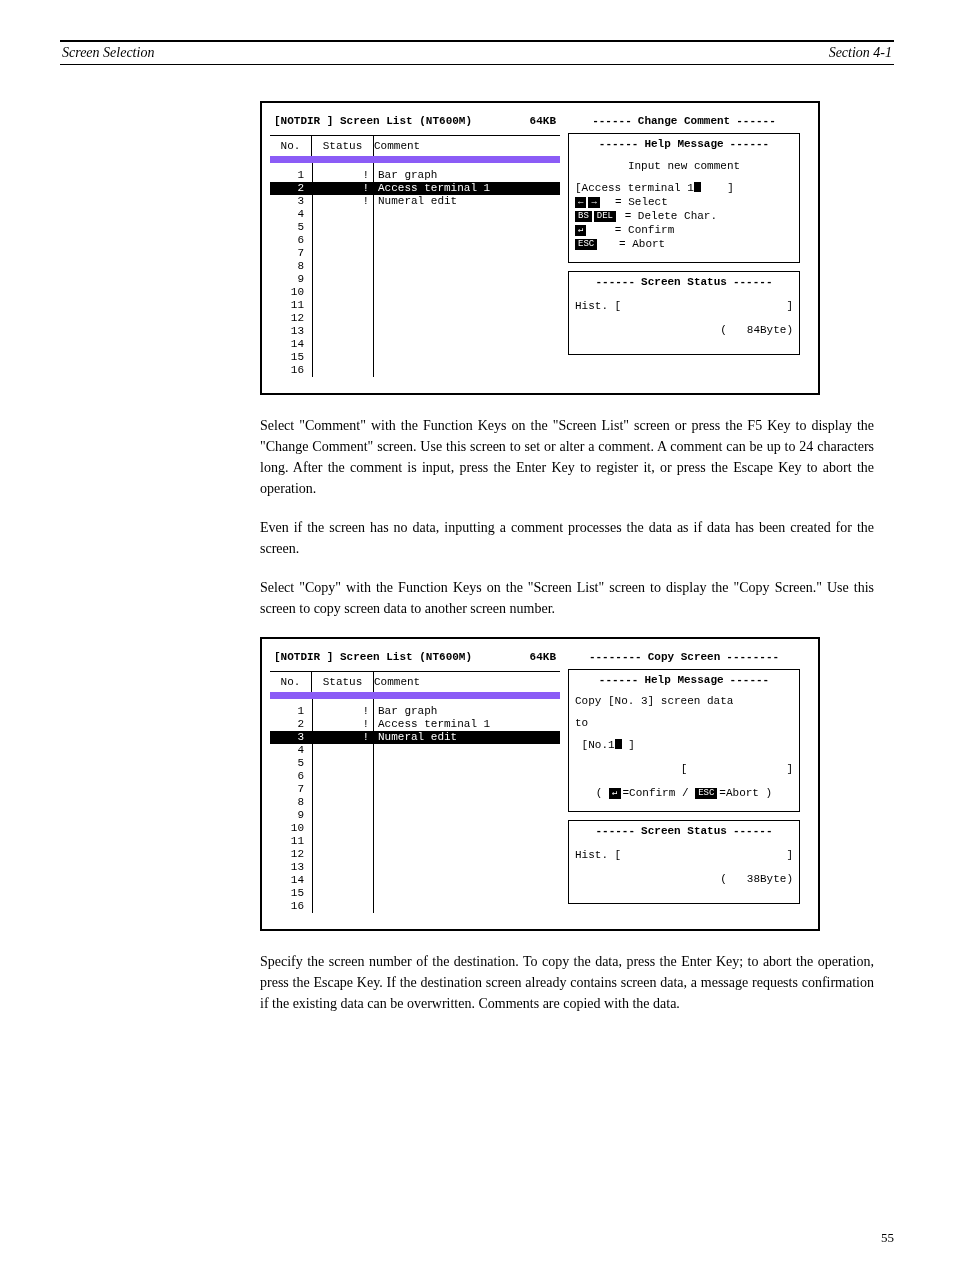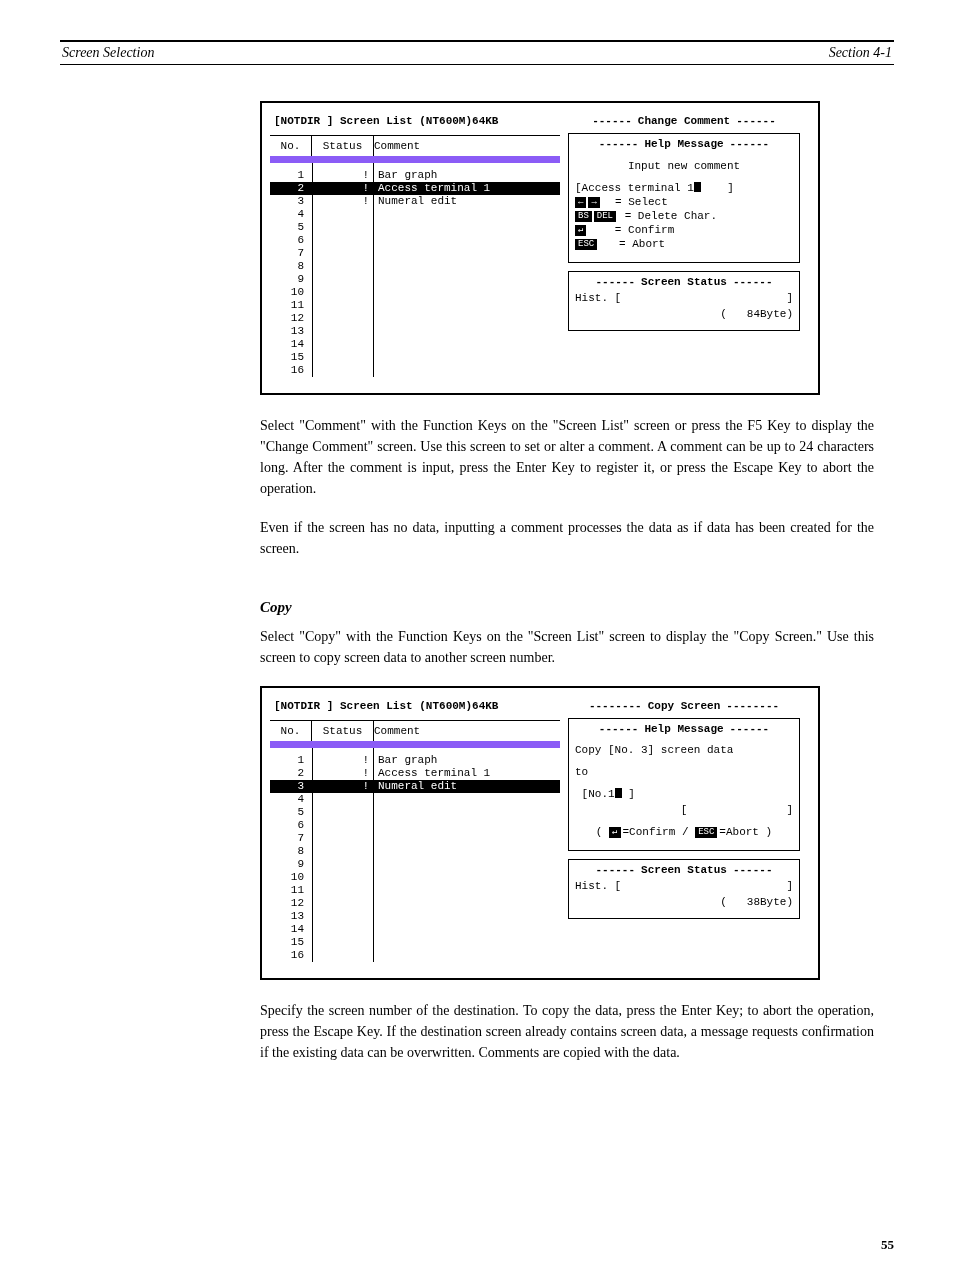--- a/index.html
+++ b/index.html
@@ -24,42 +24,42 @@
     width: 560px;
     margin: 6px 0 20px 0;
     padding: 10px 8px 16px 8px;
     font-family: 'Courier New', monospace;
     font-size: 11px;
     background: #fff;
   }
   .sb-inner { display: flex; gap: 8px; }
   .sb-left { width: 290px; }
   .sb-right { width: 232px; }
-  .sb-title-row { display: flex; justify-content: flex-start; padding: 2px 4px; font-weight: bold; margin-bottom: 6px; }
+  .sb-title-row { display: flex; justify-content: space-between; padding: 2px 4px; font-weight: bold; margin-bottom: 6px; }
   .sb-table-head { display: flex; border-top: 1px solid #000; border-bottom: 7px solid #8b5cf6; }
   .sb-th-no { width: 42px; text-align: center; border-right: 1px solid #000; padding: 4px 0; }
   .sb-th-st { width: 62px; text-align: center; border-right: 1px solid #000; padding: 4px 0; }
   .sb-th-cm { flex: 1; text-align: left; padding: 4px 0; }
   .sb-row { display: flex; height: 13px; line-height: 13px; }
   .sb-no { width: 42px; text-align: right; padding-right: 8px; }
   .sb-st { width: 62px; text-align: right; padding-right: 4px; border-left: 1px solid #000; border-right: 1px solid #000; }
   .sb-cm { flex: 1; padding-left: 4px; white-space: nowrap; overflow: hidden; }
   .sb-row.selected .sb-no { background: #000; color: #fff; }
   .sb-row.selected .sb-st { background: #000; color: #fff; border-left-color: #000; border-right-color: #000; }
   .sb-row.selected .sb-cm { background: #000; color: #fff; }
   .dash-wrap { display:flex; align-items:center; gap:6px; justify-content:center; margin: 2px 0 6px 0; font-weight:bold; }
   .dashes { letter-spacing: 0px; }
   .help-box { border: 1px solid #000; padding: 6px 6px 10px 6px; margin-bottom: 8px; }
   .help-line { margin: 2px 0; white-space: nowrap; }
   .center { text-align: center; }
   .key { display: inline-block; background: #000; color: #fff; padding: 0 3px; font-size: 9px; line-height: 11px; vertical-align: middle; margin-right: 2px; }
   .status-box { border: 1px solid #000; padding: 4px 6px 6px 6px; }
-  .status-line { display: flex; justify-content: space-between; margin: 4px 0; text-align: right; }
+  .status-line { display: flex; justify-content: space-between; margin: 12px 0; text-align: right; }
   .cursor-block { display:inline-block; width:7px; height:10px; background:#000; vertical-align: -1px; }
-  .page-num { position: absolute; bottom: 15px; right: 60px; font-size: 13px; font-weight: bold; }
+  .page-num { position: absolute; bottom: 22px; right: 60px; font-size: 13px; }
 </style>
 </head>
 <body>
 
 <div class="header-rule-top"></div>
 <div class="header-row">
   <span>Screen Selection</span>
   <span>Section 4-1</span>
 </div>
 <div class="header-rule-bottom"></div>
@@ -201,21 +201,20 @@
             <span>(</span>&nbsp;&nbsp;&nbsp;<span>84Byte)</span>
           </div>
         </div>
       </div>
     </div>
   </div>
 
   <p class="para">Select "Comment" with the Function Keys on the "Screen List" screen or press the F5 Key to display the "Change Comment" screen. Use this screen to set or alter a comment. A comment can be up to 24 characters long. After the comment is input, press the Enter Key to register it, or press the Escape Key to abort the operation.</p>
   <p class="para">Even if the screen has no data, inputting a comment processes the data as if data has been created for the screen.</p>
 
-  <div class="bold-title">Copy</div>
   <p class="para">Select "Copy" with the Function Keys on the "Screen List" screen to display the "Copy Screen." Use this screen to copy screen data to another screen number.</p>
 
   <div class="screenshot-box">
     <div class="sb-inner">
       <div class="sb-left">
         <div class="sb-title-row">
           <span>[NOTDIR  ]  Screen List (NT600M)</span>
           <span>64KB</span>
         </div>
         <div class="sb-table-head">

